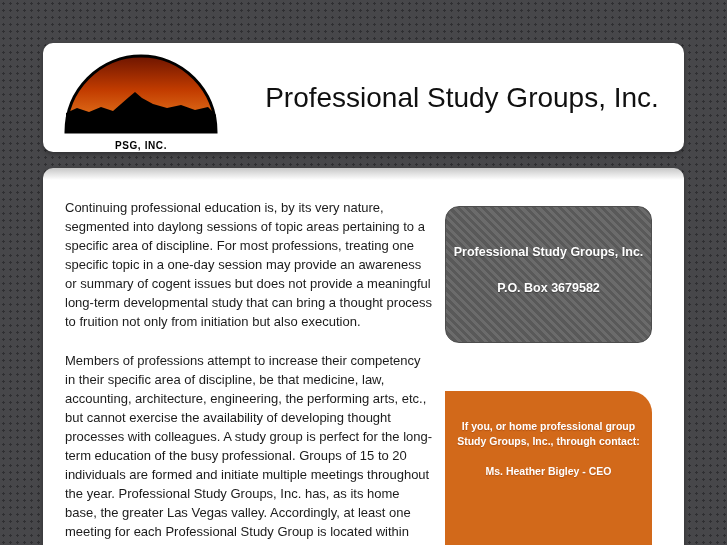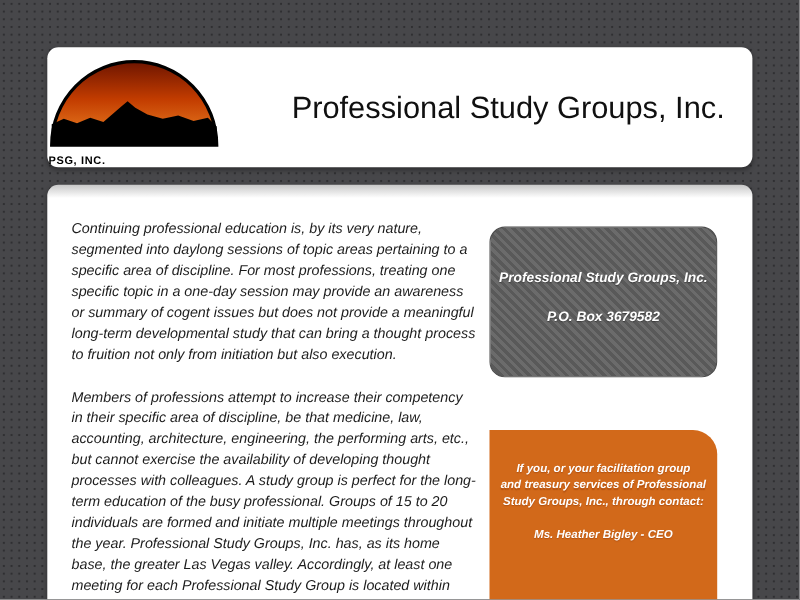--- a/index.html
+++ b/index.html
@@ -18,23 +18,23 @@
   .header {
     position: absolute;
     left: 43px; top: 43px;
     width: 641px; height: 109px;
     background: #ffffff;
     border-radius: 10px;
     box-shadow: 0 2px 5px rgba(0,0,0,0.35);
   }
   .logo-block {
     position: absolute;
-    left: 1px; top: 4px;
+    left: 18px; top: 4px;
     width: 160px;
-    text-align: left;
+    text-align: center;
   }
   .logo-caption {
     font-size: 10px;
     font-weight: bold;
     letter-spacing: 0.6px;
     color: #000;
     margin-top: 1px;
   }
   .header-title {
     position: absolute;
@@ -52,21 +52,20 @@
   .content {
     position: absolute;
     left: 43px; top: 168px;
     width: 641px; height: 377px;
     background: linear-gradient(#c7c7c7 0px, #ffffff 12px);
     border-radius: 10px 10px 0 0;
     box-shadow: 0 2px 5px rgba(0,0,0,0.35);
     box-sizing: border-box;
     padding: 30px 20px 0 22px;
     display: flex;
-    font-style: italic;
   }
   .col-left {
     width: 368px;
     font-size: 13px;
     line-height: 19px;
     color: #1c1c1c;
   }
   .col-left .para { margin: 0 0 20px 0; }
 
   .col-right {
@@ -145,22 +144,21 @@
     </div>
 
     <div class="col-right">
 
       <div class="contact-card">
         <div class="card-line">Professional Study Groups, Inc.</div>
         <div class="card-line">P.O. Box 3679582</div>
       </div>
 
       <div class="cta-card">
-        <div class="cta-line">If you, or your facilitation group</div>
-        <div class="cta-line">and treasury services of Professional</div>
+        <div class="cta-line">If you, or home professional group</div>
         <div class="cta-line">Study Groups, Inc., through contact:</div>
         <div class="cta-contact">Ms. Heather Bigley - CEO</div>
       </div>
 
     </div>
   </div>
 
 </div>
 
 </body></html>

